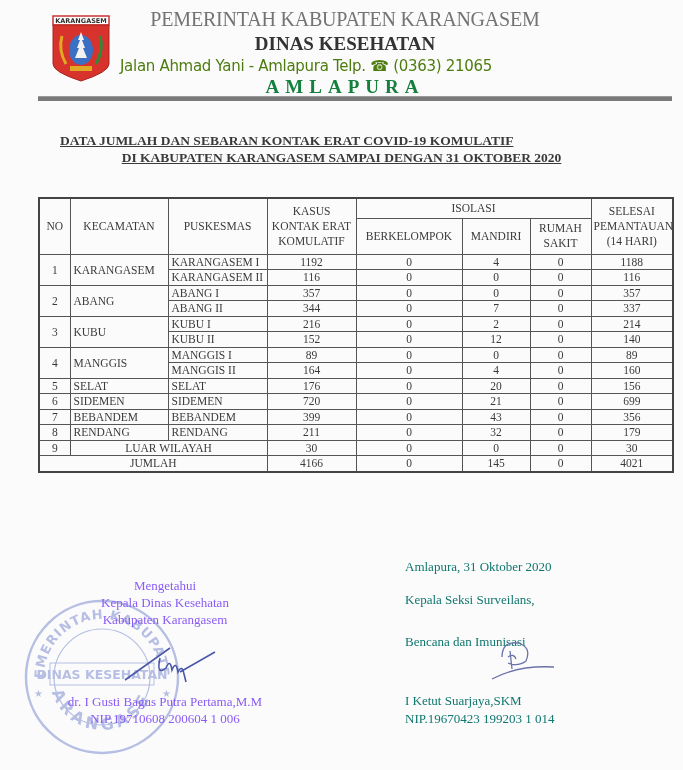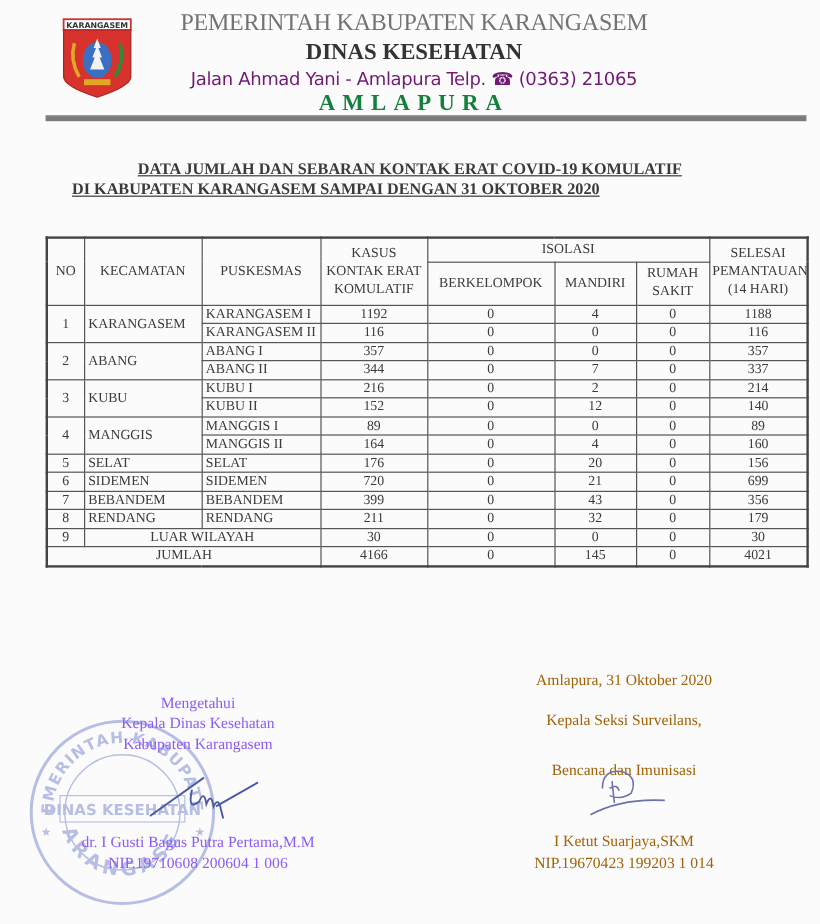--- a/index.html
+++ b/index.html
@@ -8,48 +8,48 @@
     background: #fbfbfb;
     font-family: "Liberation Serif", "DejaVu Serif", serif;
     color: #3a3a3a;
   }
   .abs { position: absolute; }
 
   
   .logo { left: 50px; top: 14px; width: 62px; height: 68px; }
   .lh-line1 { left: 120px; width: 450px; top: 8px; text-align: center; font-size: 20px; letter-spacing: -0.2px; color: #737373; }
   .lh-line2 { left: 120px; width: 450px; top: 33px; text-align: center; font-size: 19px; font-weight: bold; color: #333; }
-  .lh-line3 { left: 120px; width: 450px; top: 57px; text-align: center; font-size: 15px; font-family: "DejaVu Sans", sans-serif; color: #701a75; letter-spacing: -0.3px; }
+  .lh-line3 { left: 120px; width: 450px; top: 57px; text-align: left; font-size: 15px; font-family: "DejaVu Sans", sans-serif; color: #4d7c0f; letter-spacing: -0.3px; }
   .lh-line4 { left: 120px; width: 450px; top: 76px; text-align: center; font-size: 19px; font-weight: bold; letter-spacing: 6px; color: #15803d; }
   .sep { left: 38px; top: 96px; width: 634px; height: 4px; background: #7a7a7a; border-top: 1px solid #999; }
 
   
-  .title1 { left: 60px; width: 563px; top: 133px; text-align: center; font-size: 13.5px; font-weight: bold; }
-  .title2 { left: 60px; width: 563px; top: 150px; text-align: left; font-size: 13.5px; font-weight: bold; }
+  .title1 { left: 60px; width: 563px; top: 133px; font-size: 13.5px; font-weight: bold; }
+  .title2 { left: 60px; width: 563px; top: 150px; text-align: center; font-size: 13.5px; font-weight: bold; }
   .title1 span, .title2 span { text-decoration: underline; }
 
   
   table.data {
     position: absolute; left: 38px; top: 197px; width: 634px;
     border-collapse: collapse; table-layout: fixed;
     font-size: 11.5px; color: #3a3a3a;
     border: 2px solid #444;
   }
   table.data td, table.data th {
     border: 1.4px solid #555; padding: 0 2px; font-weight: normal;
     height: 14.5px; line-height: 14px; white-space: nowrap; overflow: hidden;
   }
   table.data th { text-align: center; line-height: 15px; }
   table.data td.c { text-align: center; }
   table.data td.l { text-align: left; padding-left: 3px; }
   table.data td.no { text-align: center; }
 
   
   .sig-left { left: 30px; width: 270px; text-align: center; font-size: 13px; color: #8b5cf6; }
-  .sig-right { left: 405px; width: 230px; text-align: center; font-size: 13px; color: #a16207; }
+  .sig-right { left: 405px; width: 230px; font-size: 13px; color: #0f766e; }
   .u { }
 
   .stamp { left: 22px; top: 597px; width: 160px; height: 160px; opacity: 0.55; }
   .signature1 { left: 120px; top: 638px; width: 100px; height: 50px; }
   .signature2 { left: 488px; top: 637px; width: 70px; height: 50px; }
 </style>
 </head>
 <body>
 
 <div class="abs logo">

